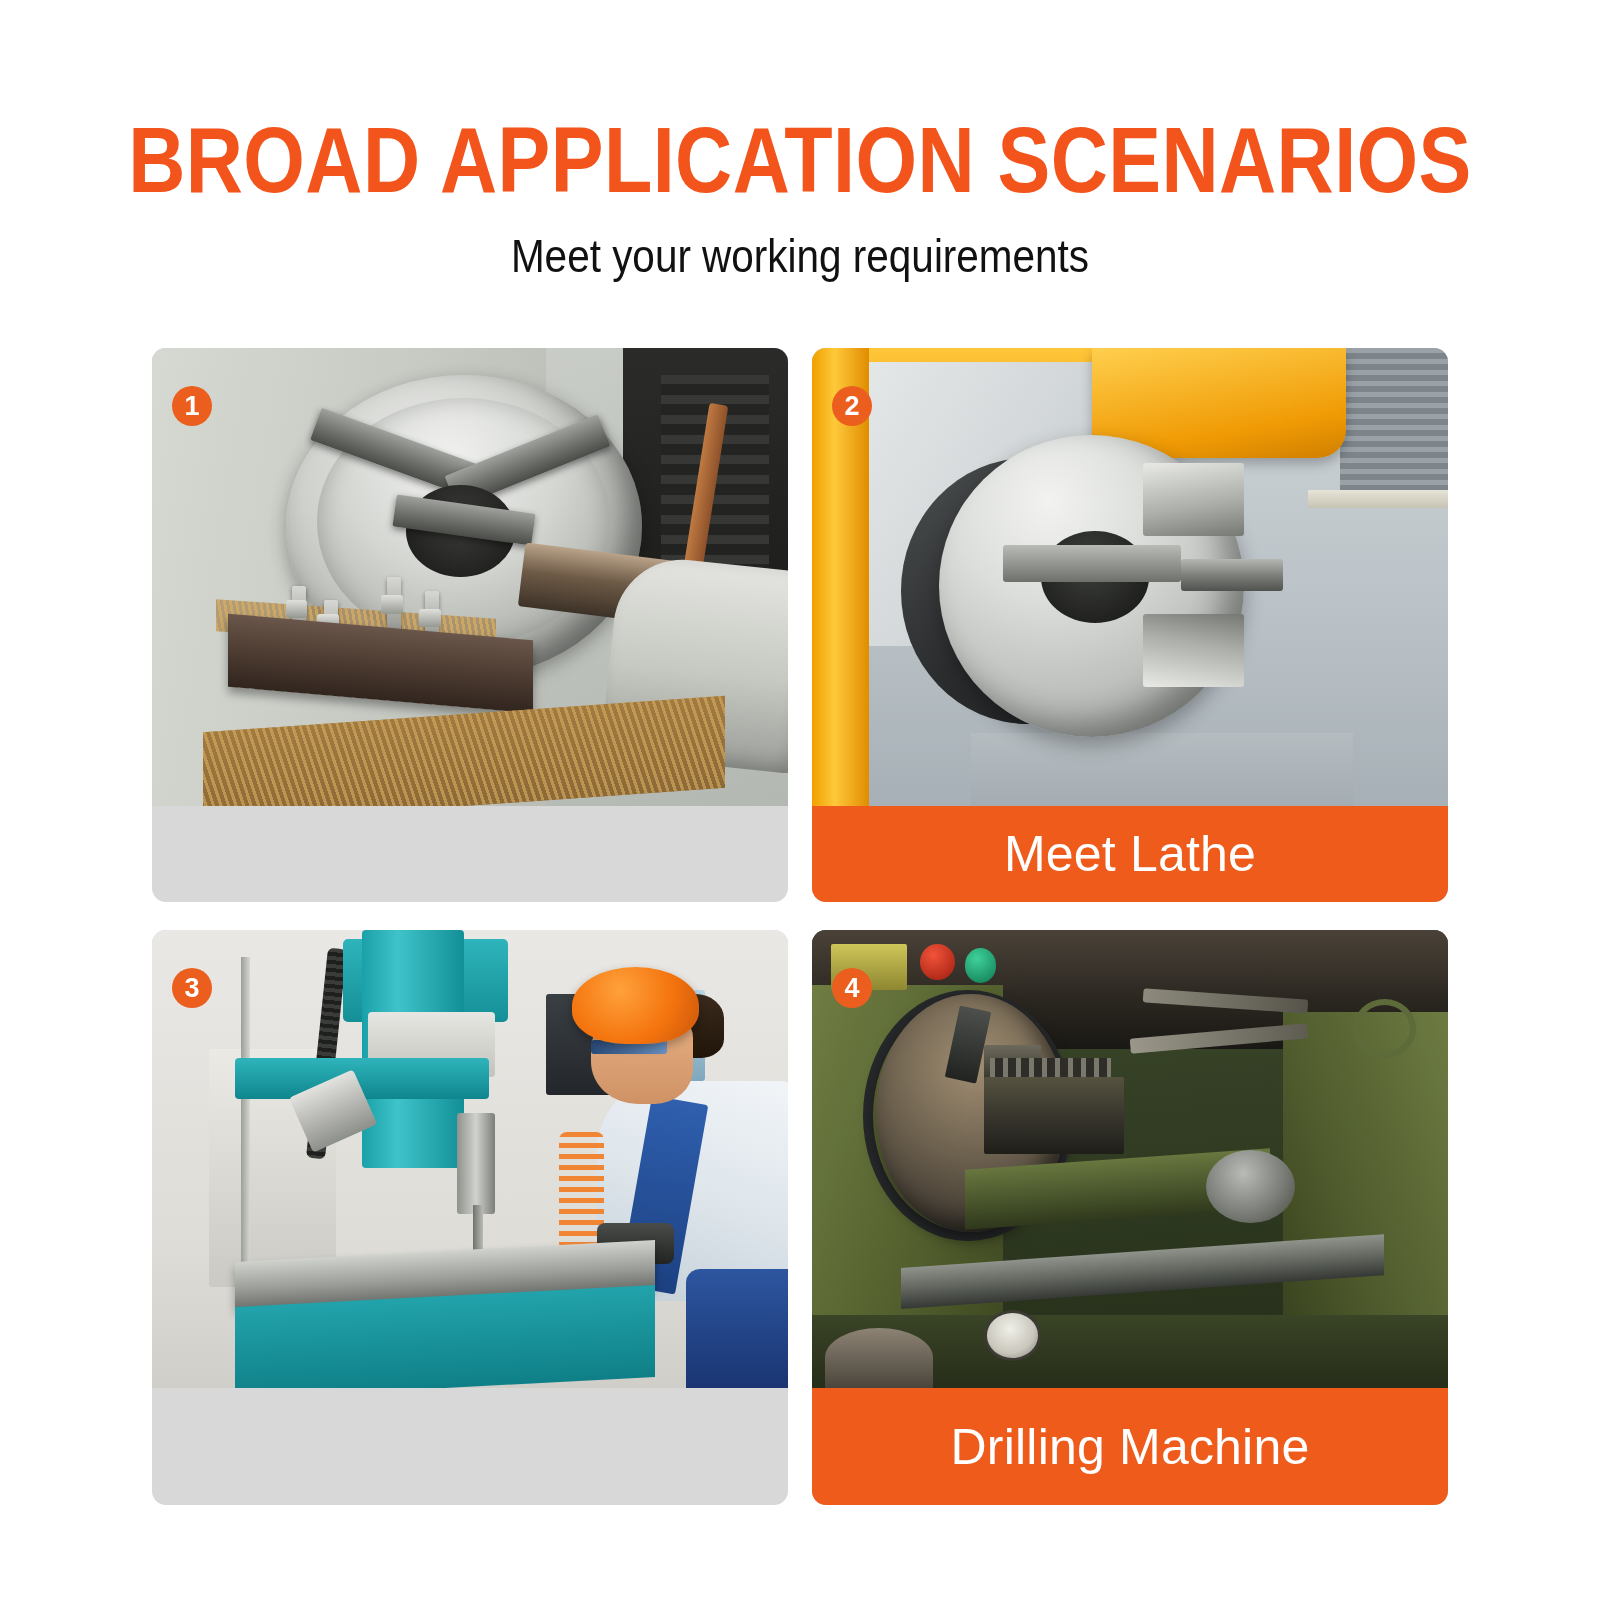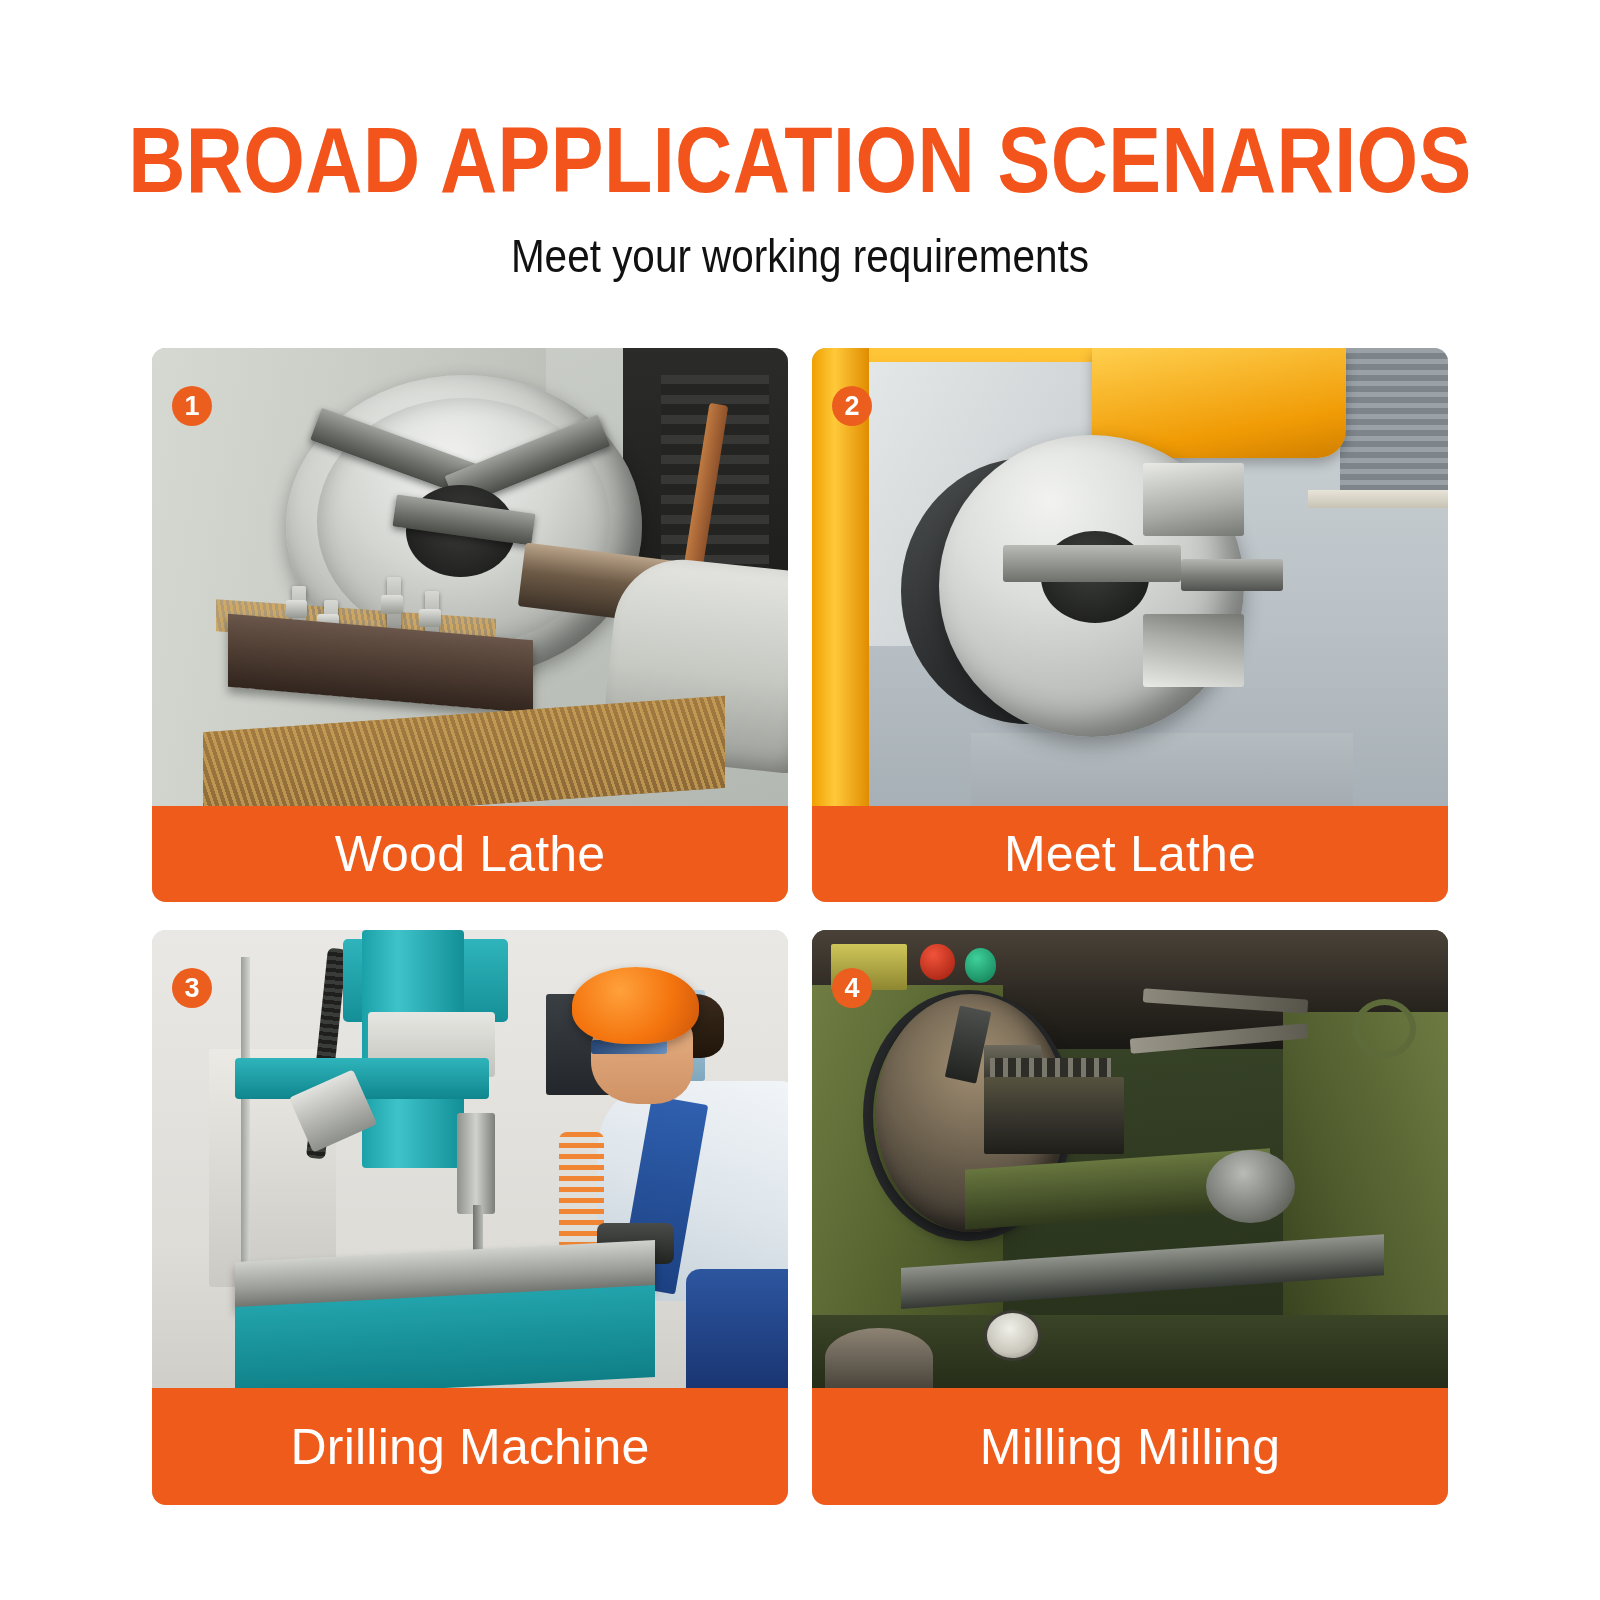--- a/index.html
+++ b/index.html
@@ -319,21 +319,20 @@
         <div class="p nut" style="left:26%;top:58%;width:3.4%;height:4%"></div>
         <div class="p bolt" style="left:37%;top:50%;width:2.2%;height:13%"></div>
         <div class="p nut" style="left:36%;top:54%;width:3.4%;height:4%"></div>
         <div class="p bolt" style="left:43%;top:53%;width:2.2%;height:12%"></div>
         <div class="p nut" style="left:42%;top:57%;width:3.4%;height:4%"></div>
         <div class="p s1-block"></div>
         <div class="p s1-chips"></div>
       </div>
       <div class="badge">1</div>
     </div>
-    <div class="card-label">Wood Lathe</div>
   </div>
 
   <div class="card row1">
     <div class="card-photo">
       <div class="scene s2">
         <div class="p s2-win"></div>
         <div class="p s2-sill"></div>
         <div class="p s2-orangeT"></div>
         <div class="p s2-grey"></div>
         <div class="p s2-hood"></div>
@@ -374,21 +373,20 @@
         <div class="p s3-face"></div>
         <div class="p s3-glasses"></div>
         <div class="p s3-helmet"></div>
         <div class="p s3-glove"></div>
         <div class="p s3-pants"></div>
         <div class="p s3-table"></div>
         <div class="p s3-base"></div>
       </div>
       <div class="badge">3</div>
     </div>
-    <div class="card-label">Drilling Machine</div>
   </div>
 
   <div class="card row2">
     <div class="card-photo">
       <div class="scene s4">
         <div class="p s4-topdark"></div>
         <div class="p s4-green"></div>
         <div class="p s4-greenR"></div>
         <div class="p s4-dial"></div>
         <div class="p s4-btnR"></div>
@@ -404,16 +402,16 @@
         <div class="p s4-tool"></div>
         <div class="p s4-bed"></div>
         <div class="p s4-tail"></div>
         <div class="p s4-ways"></div>
         <div class="p s4-bottom"></div>
         <div class="p s4-gauge"></div>
         <div class="p s4-cyl"></div>
       </div>
       <div class="badge">4</div>
     </div>
-    <div class="card-label">Milling Milling</div>
+    <div class="card-label">Drilling Machine</div>
   </div>
 
 </div>
 
 </body></html>

